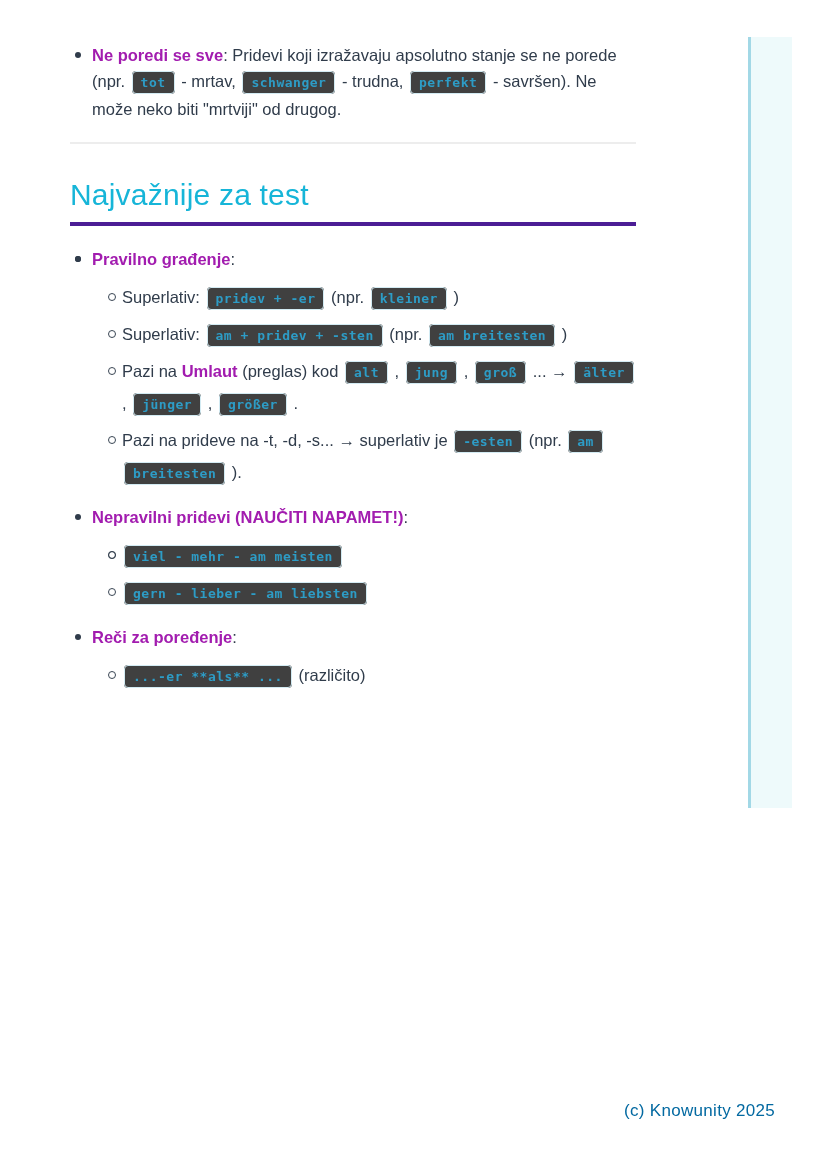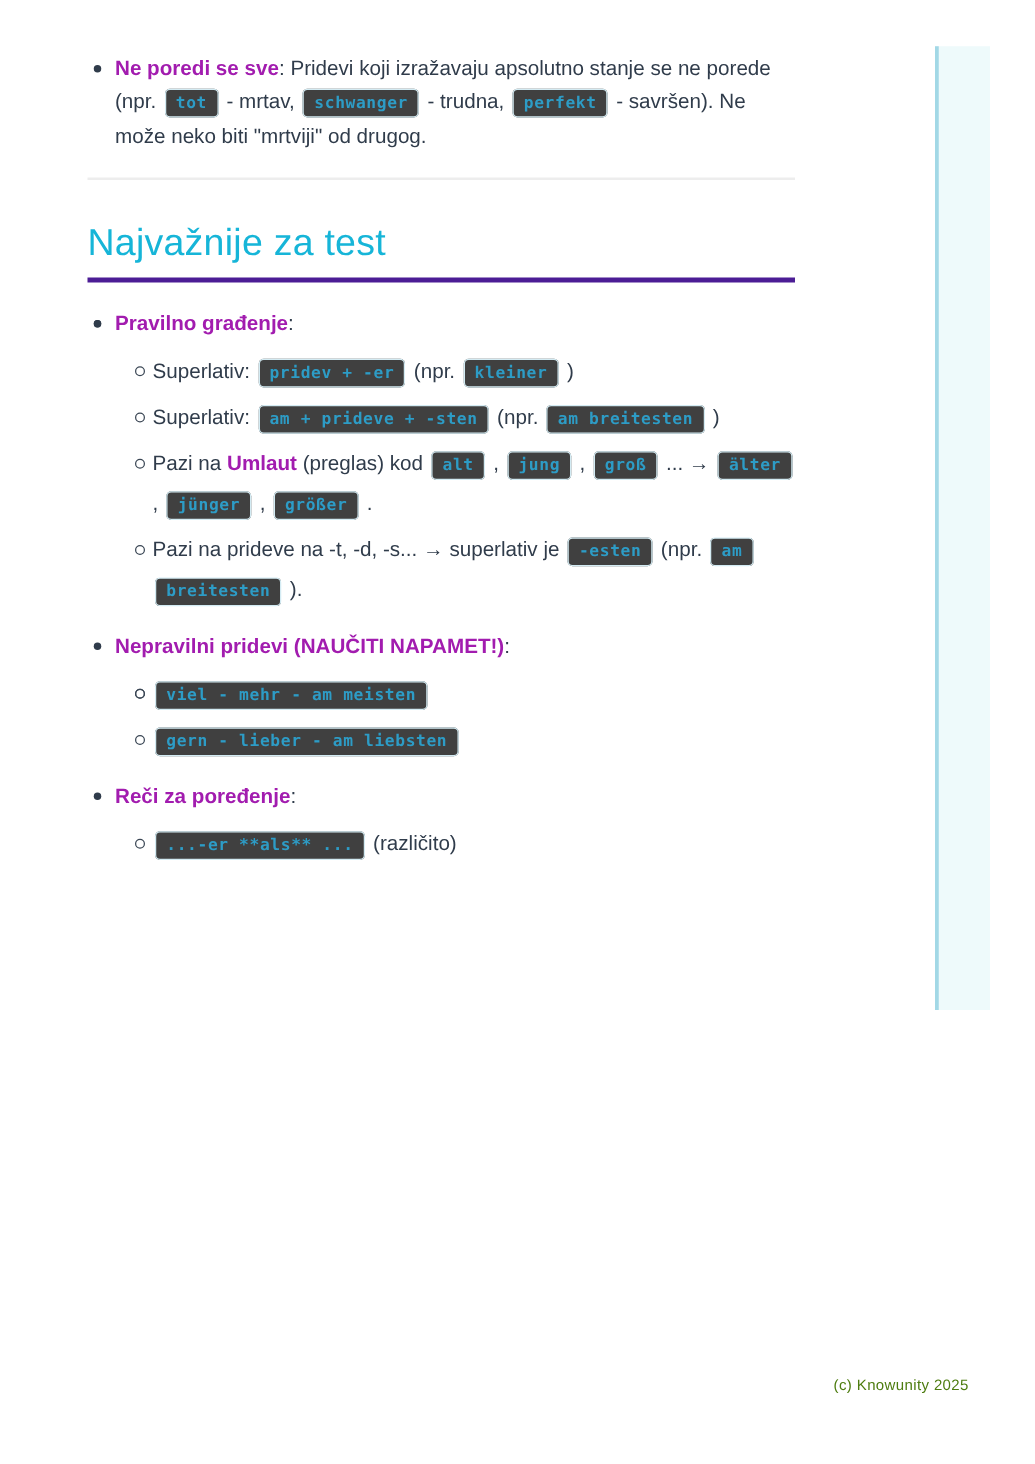--- a/index.html
+++ b/index.html
@@ -29,39 +29,39 @@
     font-family:"DejaVu Sans Mono",monospace;font-weight:bold;font-size:13px;
     color:#2d9cc6;background:#404040;border:1px solid #d3ebf3;border-radius:4px;
     padding:3px 8px 3px;margin:0 2px;letter-spacing:0.5px;
     -webkit-box-decoration-break:clone;box-decoration-break:clone;
   }
   .side-strip{
     position:absolute;left:748px;top:37px;width:41px;height:771px;
     background:#eefafb;border-left:3px solid #a2d8e6;
   }
   .footer{
-    position:absolute;top:1101px;right:53px;font-size:12px;color:#4d7c0f;
+    position:absolute;top:1101px;right:53px;font-size:17px;color:#0369a1;
     letter-spacing:0.3px;
   }
 </style>
 </head>
 <body>
 
 <div class="page">
   <div class="content">
     <div id="top-list">
         <div class="li level1"><span class="marker"></span><span class="li-body"><strong>Ne poredi se sve</strong><span>: Pridevi koji izražavaju apsolutno stanje se ne porede (npr. </span><code class="chip">tot</code><span> - mrtav, </span><code class="chip">schwanger</code><span> - trudna, </span><code class="chip">perfekt</code><span> - savršen). Ne može neko biti "mrtviji" od drugog.</span></span></div>
       </div>
     <hr class="divider">
     <h1 class="heading">Najvažnije za test</h1>
     <div id="main-list">
         <div class="li level1"><span class="marker"></span></div>
         <div class="li level1"><span class="marker"></span><span class="li-body"><strong>Pravilno građenje</strong><span>:</span></span></div>
         <div class="li level2"><span class="marker"></span><span class="li-body"><span>Superlativ: </span><code class="chip">pridev + -er</code><span> (npr. </span><code class="chip">kleiner</code><span> )</span></span></div>
-        <div class="li level2"><span class="marker"></span><span class="li-body"><span>Superlativ: </span><code class="chip">am + prideve + -sten</code><span> (npr. </span><code class="chip">am breitesten</code><span> )</span></span></div>
+        <div class="li level2"><span class="marker"></span><span class="li-body"><span>Superlativ: </span><code class="chip">am + pridev + -sten</code><span> (npr. </span><code class="chip">am breitesten</code><span> )</span></span></div>
         <div class="li level2"><span class="marker"></span><span class="li-body"><span>Pazi na </span><strong>Umlaut</strong><span> (preglas) kod </span><code class="chip">alt</code><span> , </span><code class="chip">jung</code><span> , </span><code class="chip">groß</code><span> ... → </span><code class="chip">älter</code><span> , </span><code class="chip">jünger</code><span> , </span><code class="chip">größer</code><span> .</span></span></div>
         <div class="li level2"><span class="marker"></span><span class="li-body"><span>Pazi na prideve na -t, -d, -s... → superlativ je </span><code class="chip">-esten</code><span> (npr. </span><code class="chip">am breitesten</code><span> ).</span></span></div>
         <div class="li level1"><span class="marker"></span><span class="li-body"><strong>Nepravilni pridevi (NAUČITI NAPAMET!)</strong><span>:</span></span></div>
         <div class="li level2"><span class="marker"></span></div>
         <div class="li level2"><span class="marker"></span><span class="li-body"><code class="chip">viel - mehr - am meisten</code></span></div>
         <div class="li level2"><span class="marker"></span><span class="li-body"><code class="chip">gern - lieber - am liebsten</code></span></div>
         <div class="li level1"><span class="marker"></span><span class="li-body"><strong>Reči za poređenje</strong><span>:</span></span></div>
         <div class="li level2"><span class="marker"></span><span class="li-body"><code class="chip">...-er **als** ...</code><span> (različito)</span></span></div>
       </div>
   </div>

